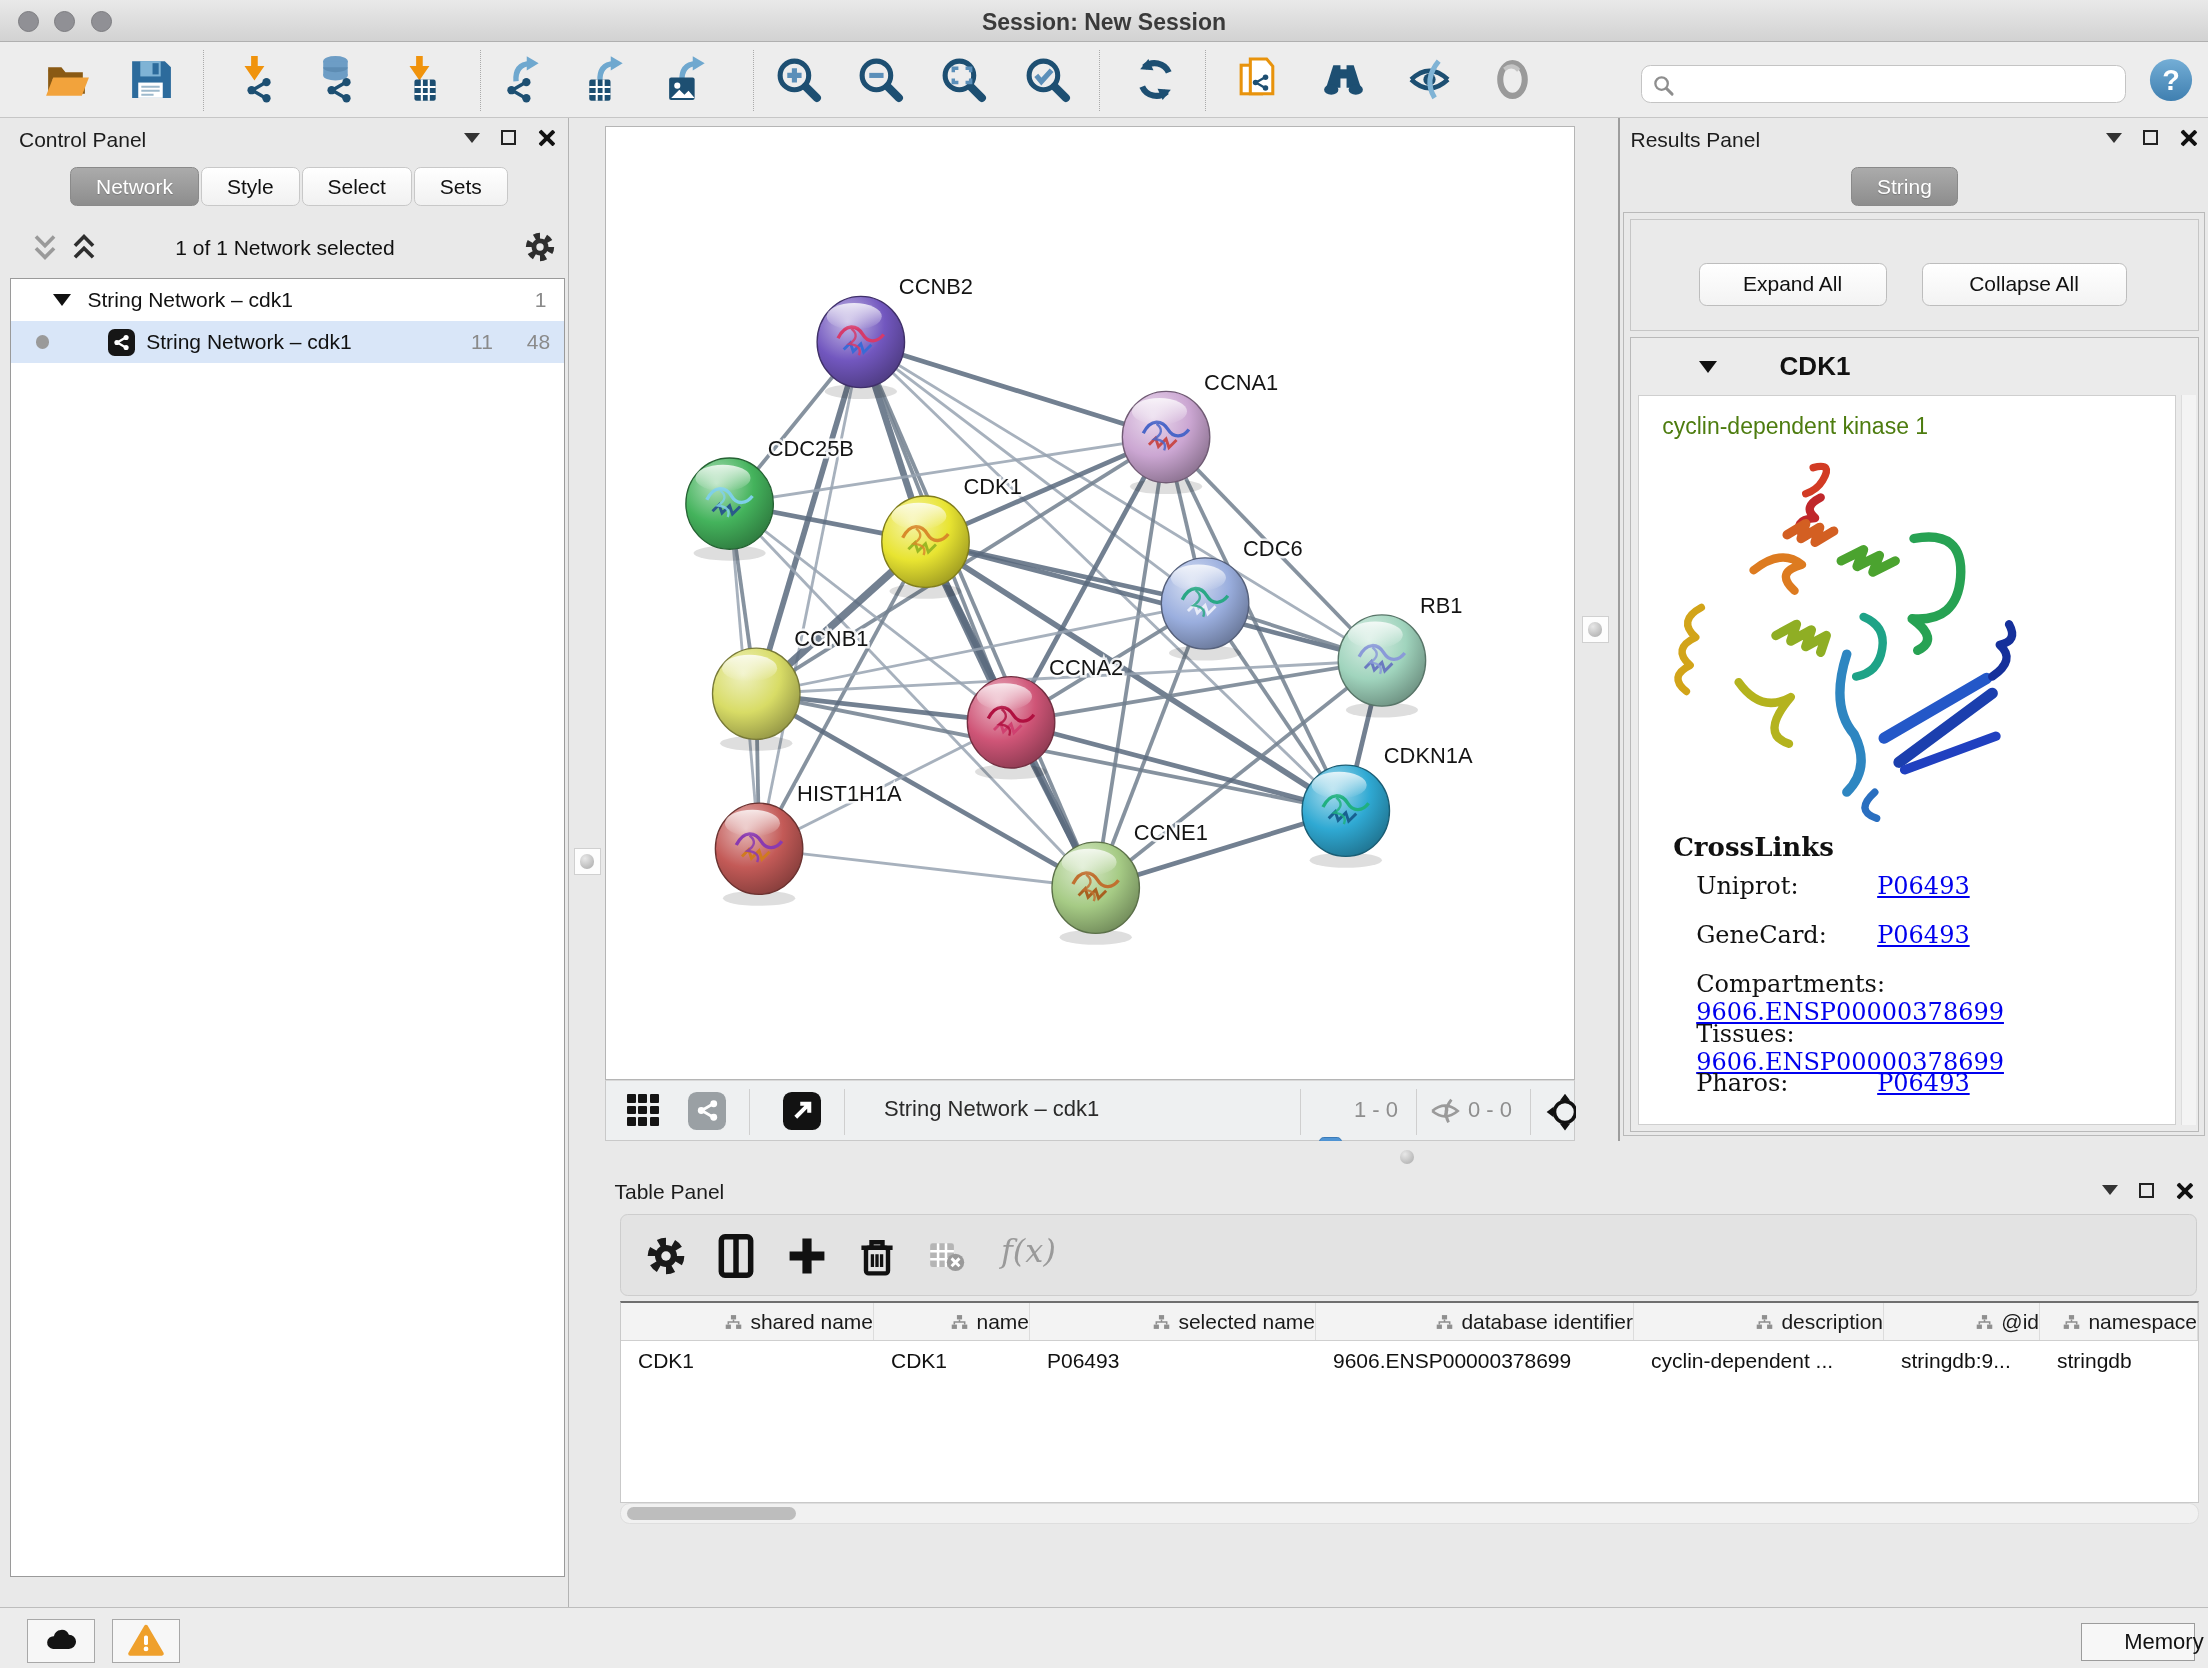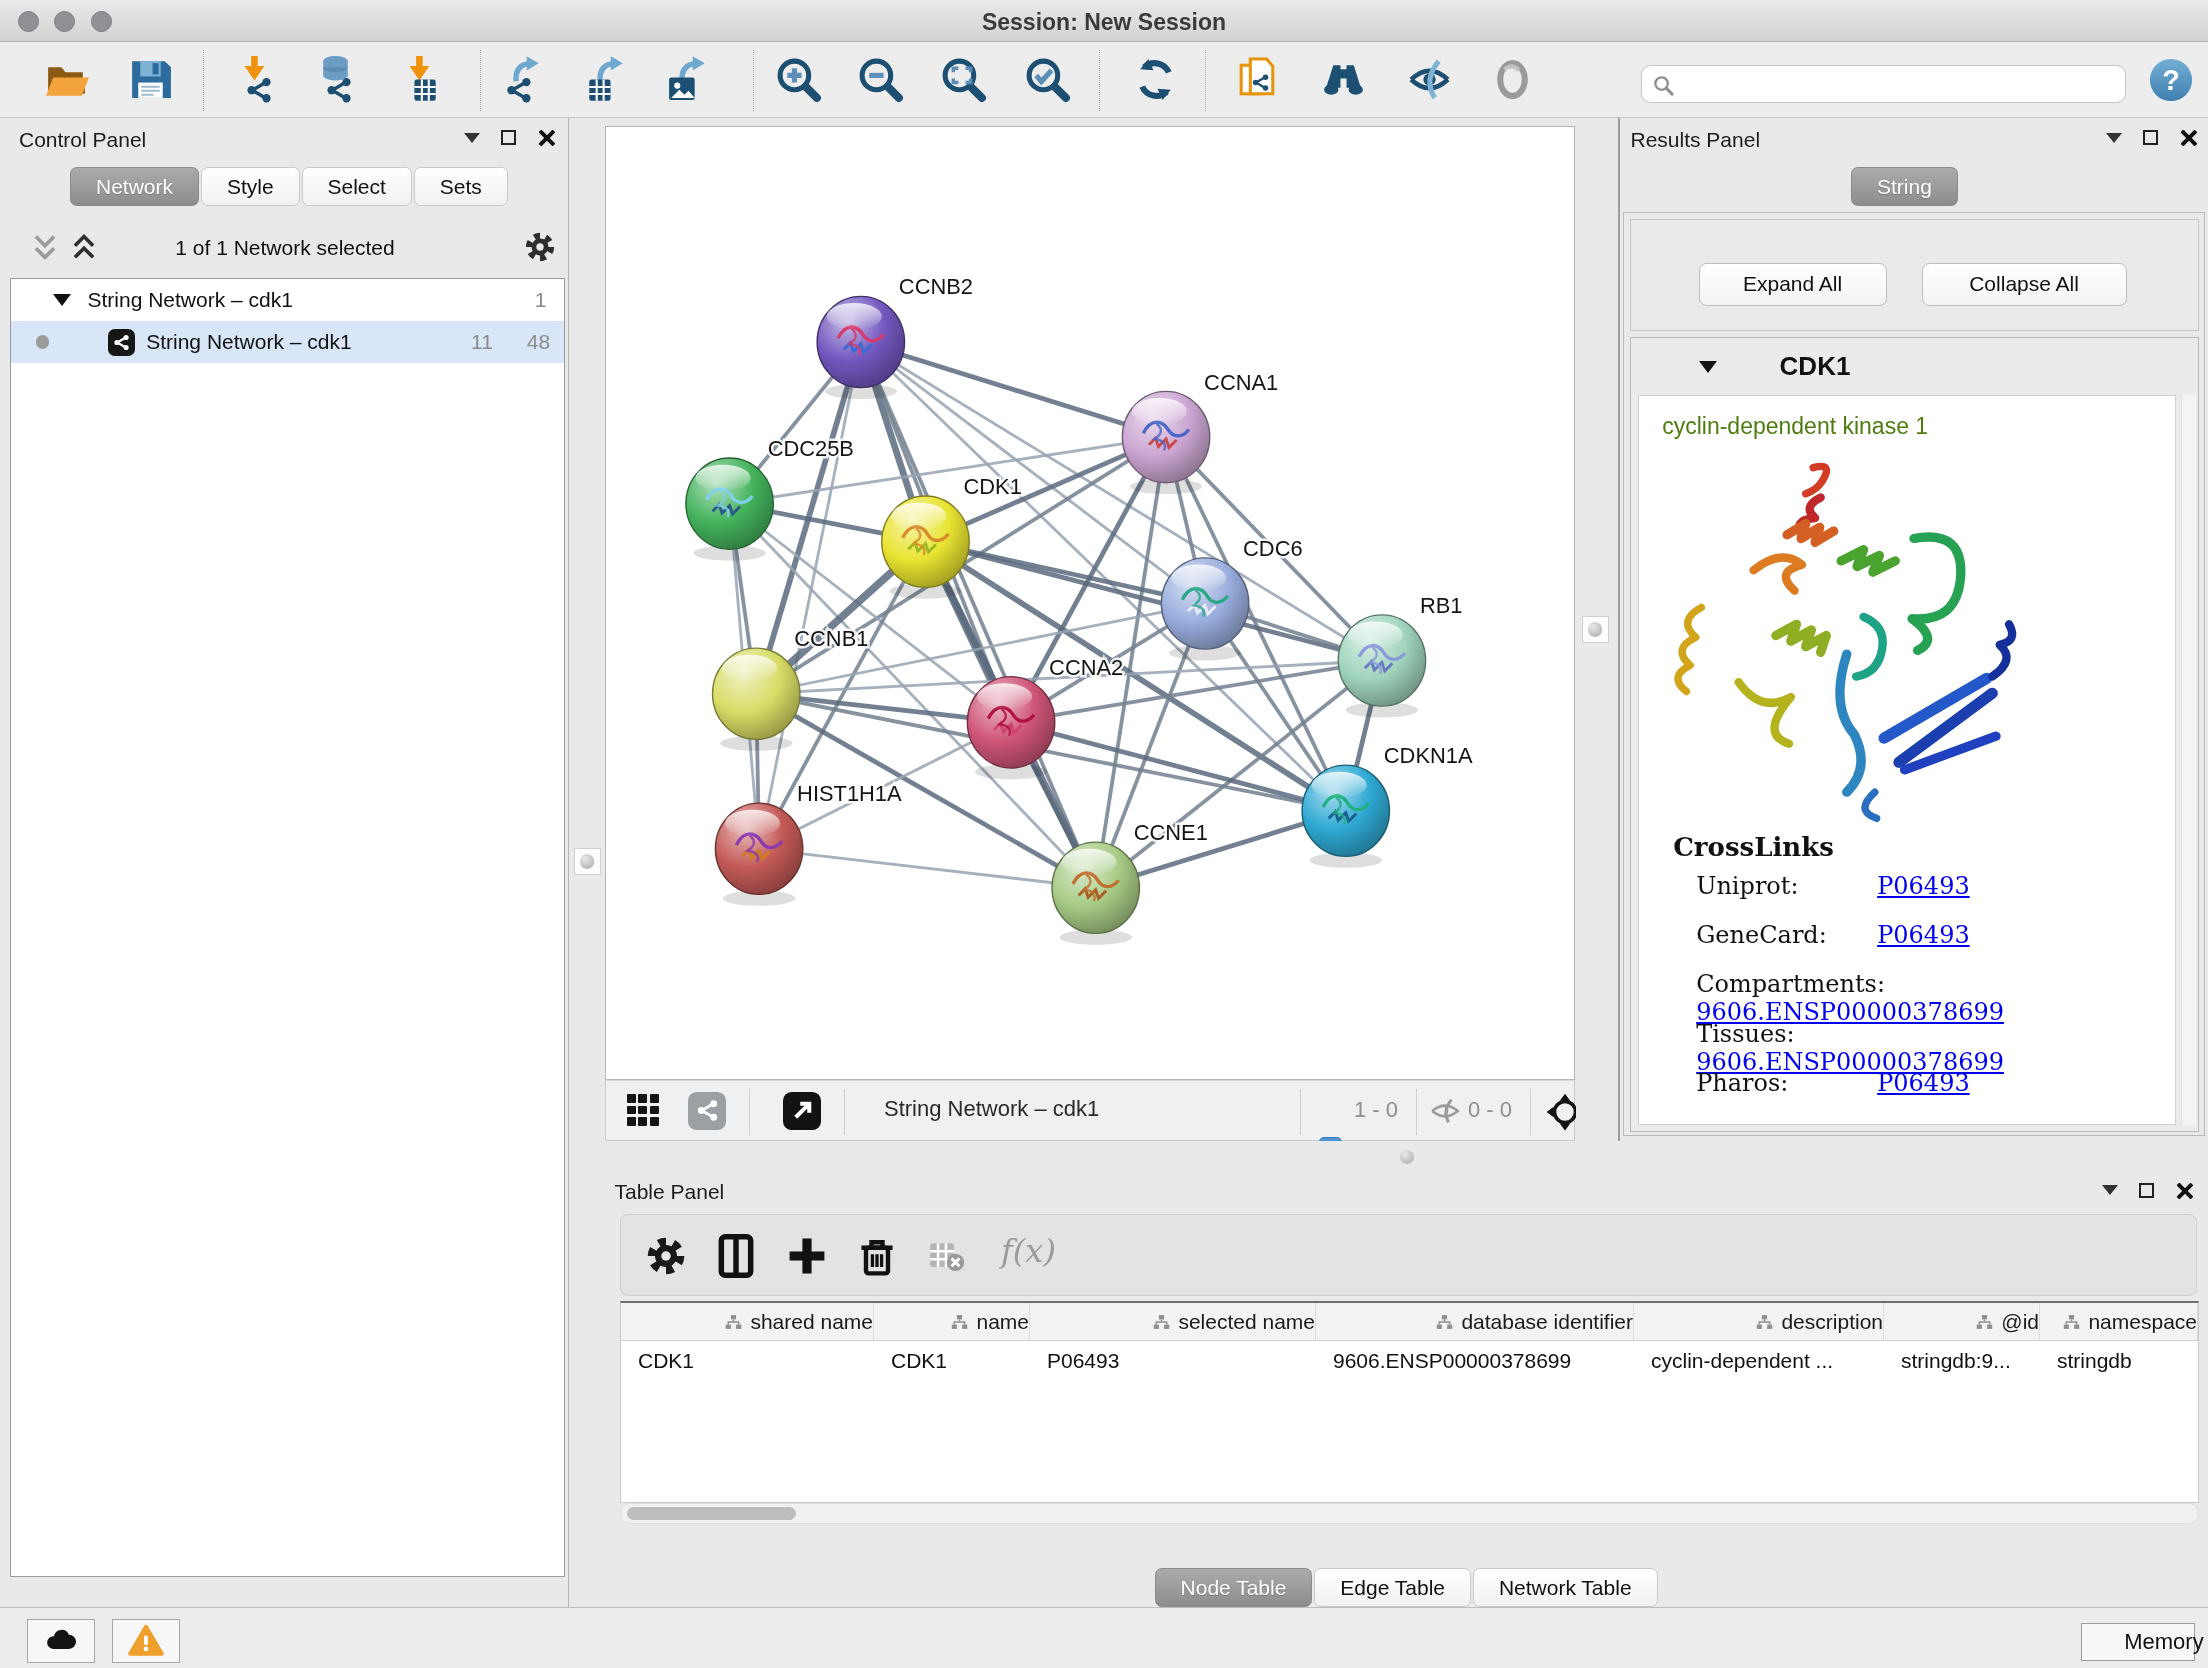--- a/index.html
+++ b/index.html
@@ -772,25 +772,20 @@
             <div class="cell" style="width: 318px;">9606.ENSP00000378699</div>
             <div class="cell" style="width: 250px;">cyclin-dependent ...</div>
             <div class="cell" style="width: 156px;">stringdb:9...</div>
             <div class="cell" style="width: 158px;">stringdb</div>
           </div>
         </div>
     </div>
     <div class="hscroll">
       <div class="thumb"></div>
     </div>
-    <div class="bottom-tabs" id="bottom-tabs">
-        <span class="jtab active">Node Table</span>
-        <span class="jtab">Edge Table</span>
-        <span class="jtab">Network Table</span>
-      </div>
   </div>
 
   <div class="statusbar">
     <div class="sb-btn" style="left:27px">
       <svg viewBox="0 0 48 48" style="width:38px;height:38px">
         <path d="M14 34 a8 8 0 0 1 1 -16 a10 10 0 0 1 19 -2 a7.5 7.5 0 0 1 0 18 z" fill="#141414"></path>
       </svg>
     </div>
     <div class="sb-btn" style="left:112px">
       <svg viewBox="0 0 48 48" style="width:38px;height:38px">

